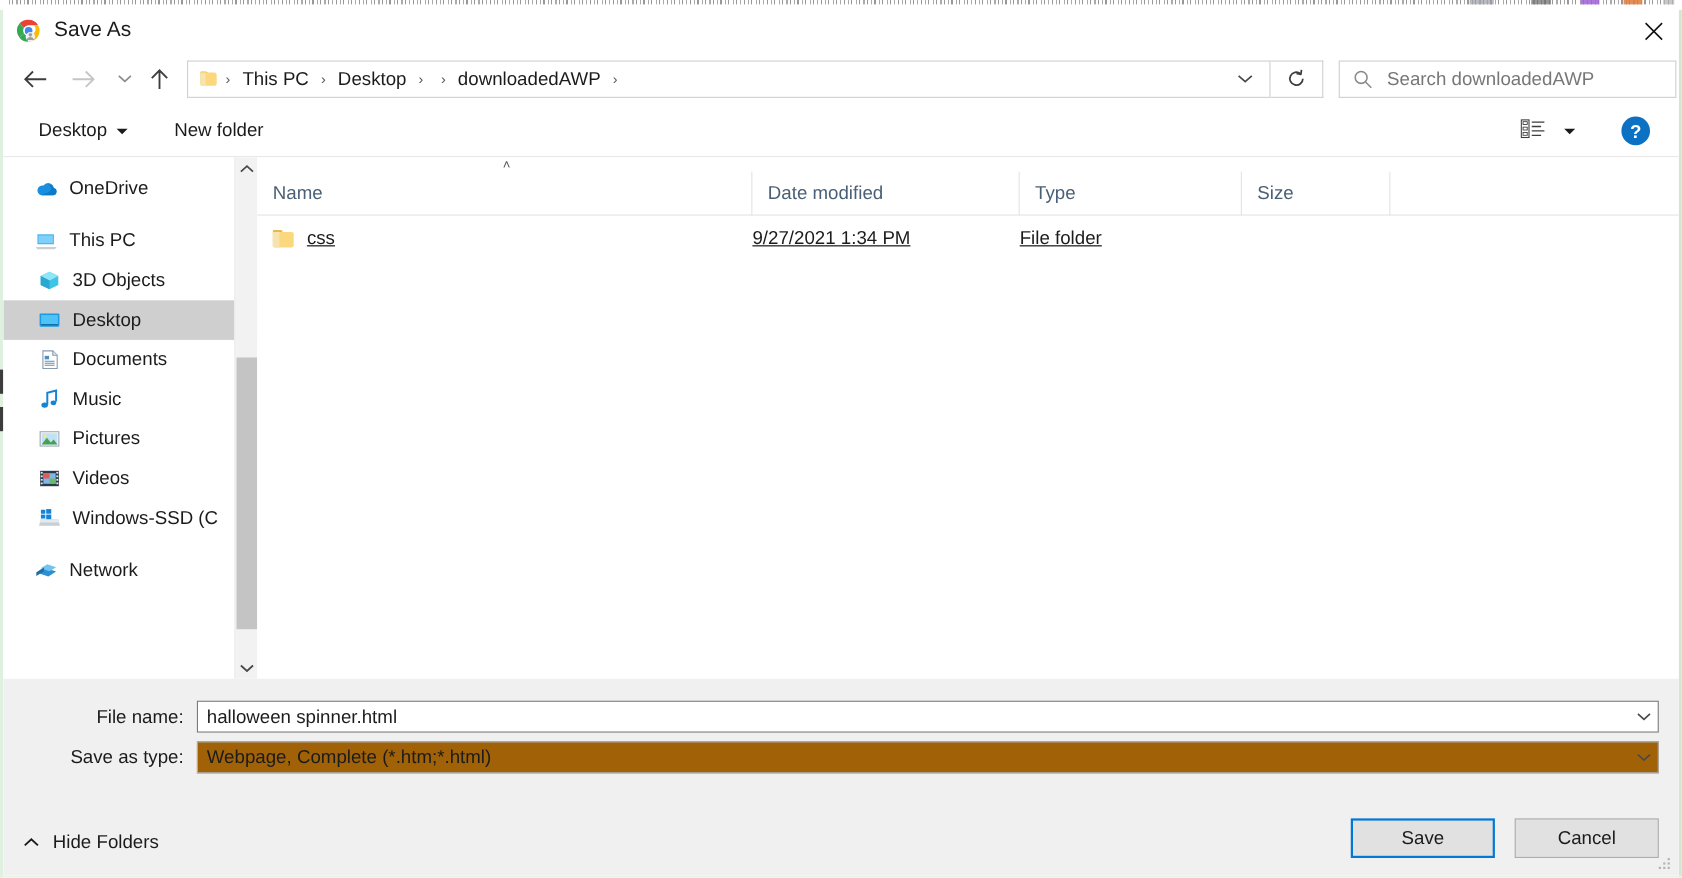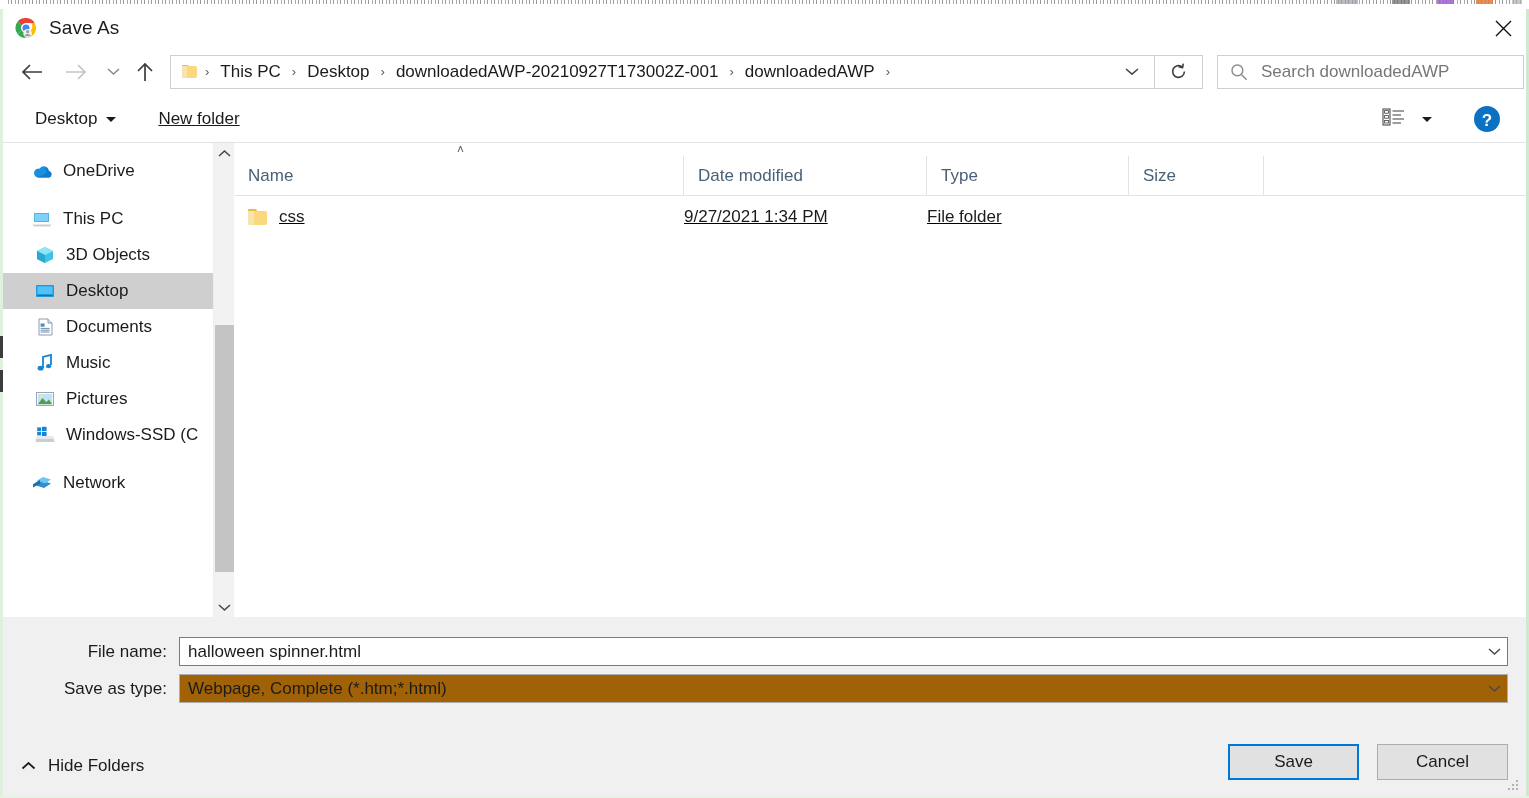--- a/index.html
+++ b/index.html
@@ -116,21 +116,21 @@
   
   .cmdbar {
     height: 46px; flex: none; display: flex; align-items: center;
     background: #ffffff; position: relative;
   }
   .cmd-item {
     font-size: 17px; color: #1b1b1b; display: flex; align-items: center; height: 32px;
     padding: 0 10px;
   }
   .cmd-item.organize { margin-left: 22px; }
-  .cmd-item.newfolder { margin-left: 22px; text-decoration: underline; }
+  .cmd-item.newfolder { margin-left: 22px; }
   .caret-sm {
     width: 0; height: 0; margin-left: 9px;
     border-left: 5px solid transparent; border-right: 5px solid transparent;
     border-top: 5px solid #1b1b1b;
   }
   .cmd-right { position: absolute; right: 0; top: 0; height: 46px; display: flex; align-items: center; }
   .viewbtn { display: flex; align-items: center; height: 34px; padding: 0 6px; }
   .help-btn { width: 30px; height: 30px; margin-left: 34px; margin-right: 24px; }
 
   
@@ -327,21 +327,20 @@
               <div class="tab"></div>
               <div class="body2"></div>
               <div class="shine"></div>
             </div>
         </div>
         <span class="crumb-sep">›</span>
         <span class="crumb">This PC</span>
         <span class="crumb-sep">›</span>
         <span class="crumb">Desktop</span>
         <span class="crumb-sep">›</span>
-        <span class="crumb">downloadedAWP-20210927T173002Z-001</span>
         <span class="crumb-sep">›</span>
         <span class="crumb">downloadedAWP</span>
         <span class="crumb-sep">›</span>
         <div class="crumb-drop">
           <svg width="14" height="9" viewBox="0 0 14 9">
             <path d="M1 2 L7 7.2 L13 2" stroke="#4a4a4a" stroke-width="1.6" fill="none"></path>
           </svg>
         </div>
       </div>
 
@@ -473,20 +472,41 @@
               <svg width="22" height="20" viewBox="0 0 22 20">
                 <rect x="2.5" y="3.5" width="17" height="13" fill="#ffffff" stroke="#9aa7b4"></rect>
                 <rect x="3.8" y="4.8" width="14.4" height="10.4" fill="#bfe3f5"></rect>
                 <path d="M3.8 15.2 8.6 9l3.6 4.2 2.6-2.6 3.4 4.6z" fill="#4e9e52"></path>
                 <circle cx="7" cy="7.4" r="1.3" fill="#ffe680"></circle>
               </svg>
             </span>
             <span>Pictures</span>
           </div>
 
+          <div class="nav-item indent">
+            <span class="ico">
+              <svg width="22" height="20" viewBox="0 0 22 20">
+                <rect x="2.5" y="3" width="17" height="14" fill="#2b3a4a"></rect>
+                <rect x="5.4" y="5.2" width="11.2" height="9.6" fill="#7fb8e8"></rect>
+                <path d="M5.4 5.2h5.6v4.8H5.4z" fill="#e05c5c"></path>
+                <path d="M11 10h5.6v4.8H11z" fill="#69b96a"></path>
+                <g fill="#e8e8e8">
+                  <rect x="3.1" y="4" width="1.7" height="1.6"></rect>
+                    <rect x="3.1" y="7.2" width="1.7" height="1.6"></rect>
+                  <rect x="3.1" y="10.4" width="1.7" height="1.6"></rect>
+                    <rect x="3.1" y="13.6" width="1.7" height="1.6"></rect>
+                  <rect x="17.2" y="4" width="1.7" height="1.6"></rect>
+                    <rect x="17.2" y="7.2" width="1.7" height="1.6"></rect>
+                  <rect x="17.2" y="10.4" width="1.7" height="1.6"></rect>
+                    <rect x="17.2" y="13.6" width="1.7" height="1.6"></rect>
+                </g>
+              </svg>
+            </span>
+            <span>Videos</span>
+          </div>
 
           <div class="nav-item indent">
             <span class="ico">
               <svg width="22" height="20" viewBox="0 0 22 20">
                 <path d="M3 11h16l1.5 6H1.5z" fill="#c9ced4"></path>
                 <path d="M3 11h16l.8 3H2.2z" fill="#e6eaee"></path>
                 <g fill="#1583d6">
                   <rect x="3.2" y="2.4" width="4" height="3.6"></rect>
                     <rect x="8" y="1.8" width="4.6" height="4.2"></rect>
                   <rect x="3.2" y="6.8" width="4" height="3.6"></rect>

